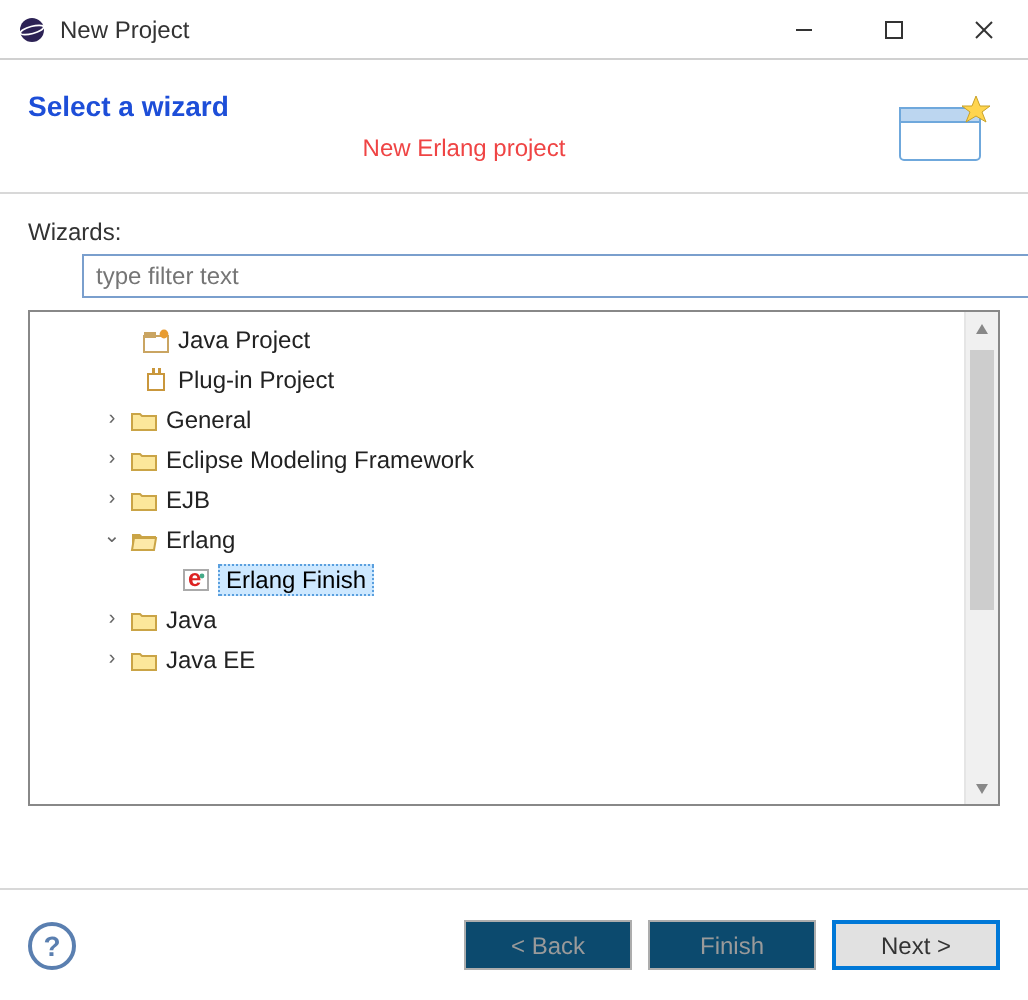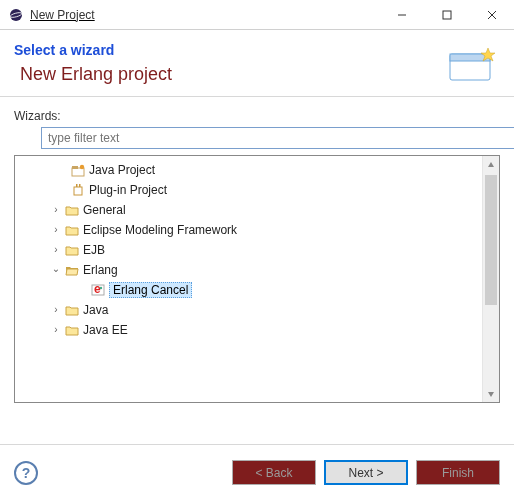--- a/index.html
+++ b/index.html
@@ -1,40 +1,40 @@
 <!DOCTYPE html>
 <html><head>
 <meta charset="utf-8">
 <style>
   * { box-sizing: border-box; margin: 0; padding: 0; font-family: "Segoe UI", Tahoma, sans-serif; font-size: 12px; }
   body { background: #ffffff; width: 514px; height: 500px; overflow: hidden; }
 
   .titlebar {
     height: 30px; background: #ffffff; border-bottom: 1px solid #d0d0d0;
-    display: flex; align-items: center; padding: 0 0 0 8px; text-decoration: underline;
+    display: flex; align-items: center; padding: 0 0 0 8px;
   }
   .titlebar .tb-icon {
     width: 16px; height: 16px; margin-right: 6px;
     display: flex; align-items: center; justify-content: center;
   }
   .titlebar .tb-title { color: #333; }
   .titlebar .spacer { flex: 1; }
   .tb-btn {
     width: 45px; height: 30px; display: flex; align-items: center; justify-content: center;
     color: #555;
   }
   .tb-btn svg { pointer-events: none; }
 
   .header {
     background: #ffffff; padding: 10px 14px 10px 14px; border-bottom: 1px solid #d8d8d8;
     display: flex; align-items: center;
   }
   .header-text { flex: 1; }
   .header h1 { font-size: 14px; font-weight: 700; color: #1d4ed8; margin-bottom: 6px; }
-  .header .subtitle { font-size: 18px; color: #7f1d1d; padding-left: 6px; }
+  .header .subtitle { font-size: 12px; color: #ef4444; padding-left: 6px; text-align: center; }
   .header-icon {
     width: 56px; height: 46px;
   }
 
   .body {
     padding: 12px 14px 0 14px;
   }
   .label { color: #333; margin-bottom: 4px; display: block; }
   .filter-input {
     width: 100%; height: 22px; border: 1px solid #7a9fcd; padding: 2px 6px;
@@ -87,21 +87,21 @@
     width: 24px; height: 24px; border: 2px solid #5a7fb0; border-radius: 50%;
     display: flex; align-items: center; justify-content: center; color: #5a7fb0;
     font-size: 14px; font-weight: bold;
   }
   .footer .spacer { flex: 1; }
   .btn {
     min-width: 84px; height: 25px; border: 1px solid #adadad; background: #e1e1e1;
     margin-left: 8px; display: inline-flex; align-items: center; justify-content: center;
     color: #333;
   }
-  .btn.disabled { color: #9a9a9a; background: #7f1d1d; }
+  .btn.disabled { color: #9a9a9a; background: #0c4a6e; }
   .btn.primary { border: 2px solid #0078d7; background: #e1e1e1; }
 </style>
 </head>
 <body>
 
 <div class="titlebar">
   <span class="tb-icon">
     <svg width="14" height="14" viewBox="0 0 14 14">
       <circle cx="7" cy="7" r="6" fill="#2c2255"></circle>
       <ellipse cx="7" cy="7" rx="6" ry="1.8" fill="none" stroke="#fff" stroke-width="0.8" transform="rotate(-15 7 7)"></ellipse>
@@ -215,21 +215,21 @@
 
       <div class="tree-row indent-2 selected">
         <span class="expander hidden">▶</span>
         <span class="node-icon">
           <svg width="14" height="14">
               <rect x="1" y="2" width="12" height="10" fill="#fff" stroke="#aaa"></rect>
               <text x="3" y="10" font-size="7" font-weight="bold" fill="#d22">e</text>
               <circle cx="10" cy="5" r="1.2" fill="#4a8"></circle>
             </svg>
         </span>
-        <span class="node-label">Erlang Cancel</span>
+        <span class="node-label">Erlang Finish</span>
       </div>
 
       <div class="tree-row">
         <span class="expander">›</span>
         <span class="node-icon">
           <svg width="14" height="14">
               <path d="M1 4 h4 l1 1 h7 v7 h-12 z" fill="#fce79b" stroke="#caa446"></path>
             </svg>
         </span>
         <span class="node-label">Java</span>
@@ -259,15 +259,15 @@
           </svg>
       </div>
     </div>
   </div>
 </div>
 
 <div class="footer">
   <div class="help-btn">?</div>
   <span class="spacer"></span>
   <div class="btn disabled">&lt; Back</div>
+  <div class="btn disabled">Finish</div>
   <div class="btn primary">Next &gt;</div>
-  <div class="btn disabled">Finish</div>
 </div>
 
 </body></html>

